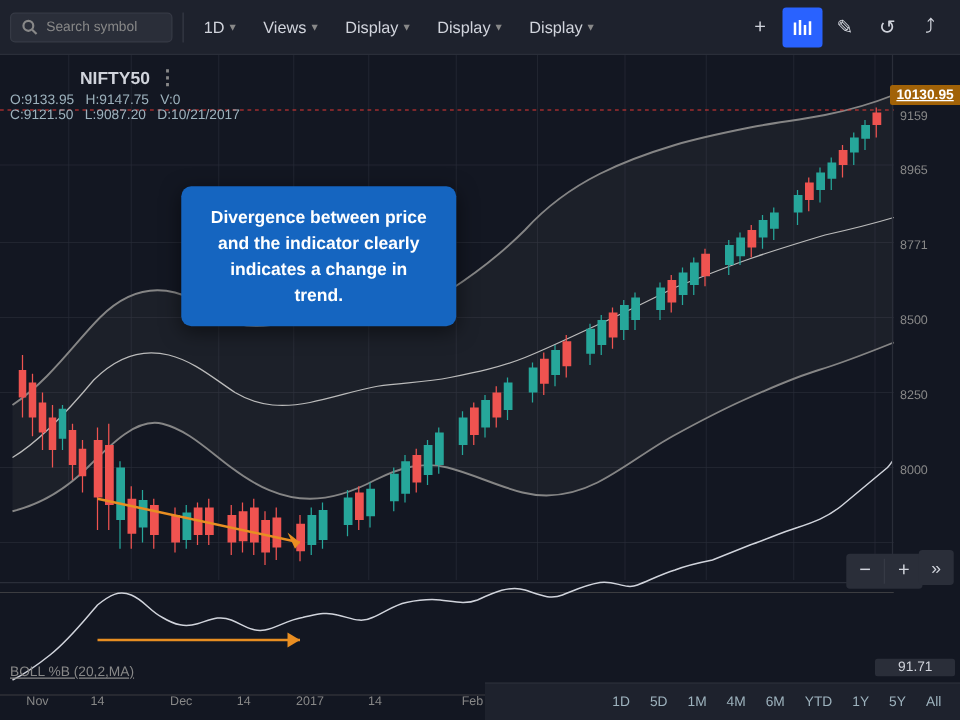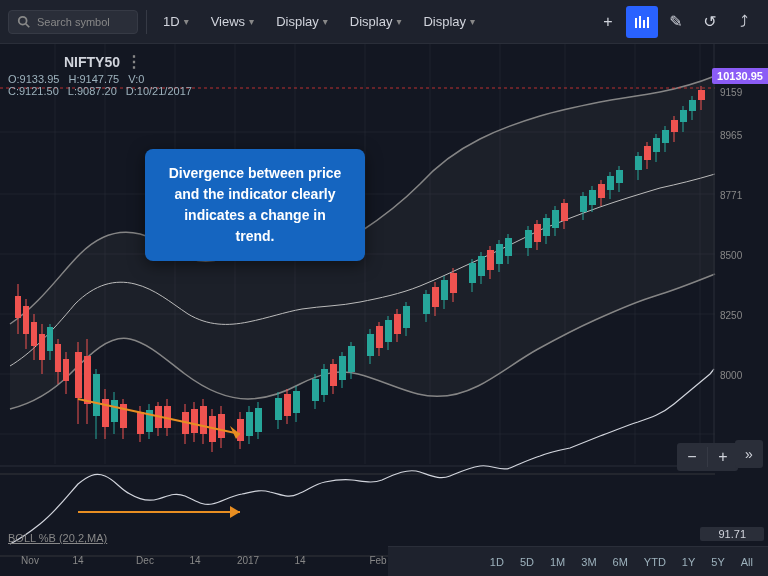--- a/index.html
+++ b/index.html
@@ -121,26 +121,27 @@
       font-size: 11px;
       color: #9db2bd;
       margin-top: 2px;
     }
     .ohlc-info span { margin-right: 6px; }
 
     
     .price-label {
       position: absolute;
       right: 0;
-      background: #8b5cf6;
+      background: #a16207;
       color: #fff;
       font-size: 11px;
       font-weight: bold;
       padding: 2px 5px;
       border-radius: 2px 0 0 2px;
+      text-decoration: underline;
     }
 
     
     .callout {
       position: absolute;
       top: 105px;
       left: 145px;
       background: #1565c0;
       border-radius: 8px;
       padding: 14px 18px;
@@ -608,21 +609,21 @@
   </div>
 
   <div class="sub-label">BOLL %B (20,2,MA)</div>
 
   <div class="ind-value">91.71</div>
 
   <div class="bottom-bar">
     <button class="time-btn">1D</button>
     <button class="time-btn">5D</button>
     <button class="time-btn">1M</button>
-    <button class="time-btn">3M</button>
+    <button class="time-btn">4M</button>
     <button class="time-btn">6M</button>
     <button class="time-btn">YTD</button>
     <button class="time-btn">1Y</button>
     <button class="time-btn">5Y</button>
     <button class="time-btn">All</button>
   </div>
 
 </div>
 
 </body></html>

